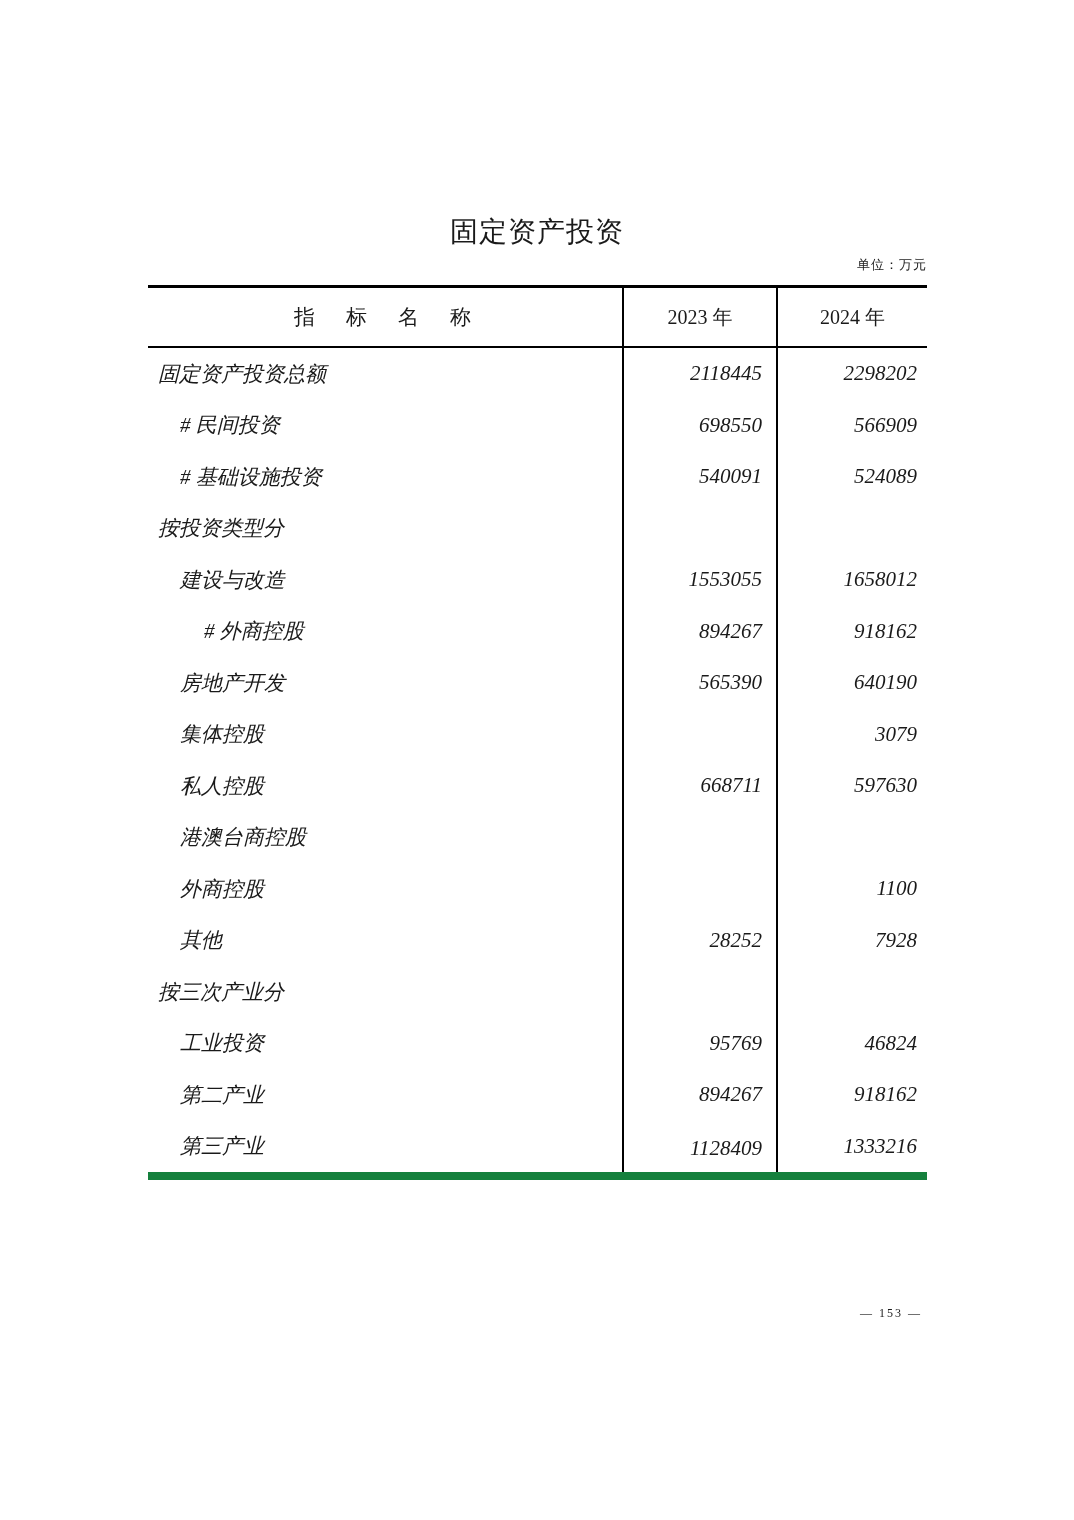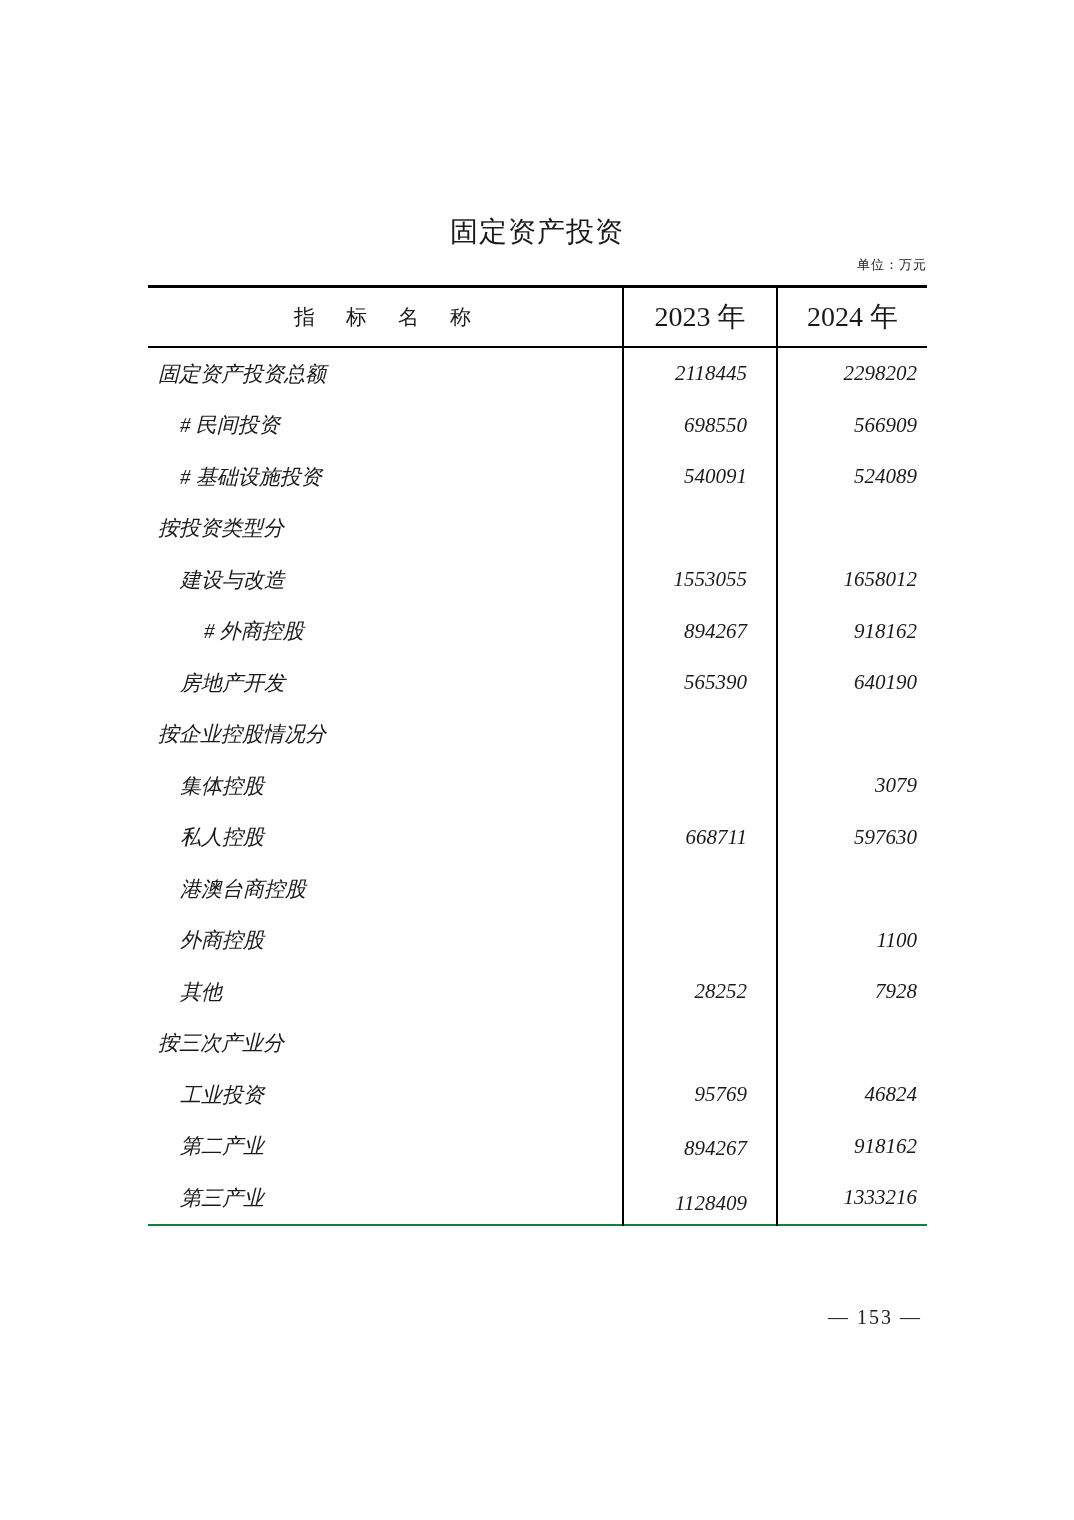--- a/index.html
+++ b/index.html
@@ -35,66 +35,66 @@
     letter-spacing: 1px;
   }
   .stat-table {
     position: absolute;
     left: 148px;
     top: 285px;
     width: 779px;
     border-collapse: collapse;
     table-layout: fixed;
     border-top: 3px solid #000;
-    border-bottom: 2px solid #15803d;
+    border-bottom: 8px solid #15803d;
   }
   .stat-table th {
     height: 58px;
     border-bottom: 2px solid #000;
     font-weight: normal;
     vertical-align: middle;
     text-align: center;
     padding: 0;
   }
   .stat-table th + th,
   .stat-table td + td {
     border-left: 2px solid #000;
   }
   .h-label {
     font-family: "Liberation Sans", "DejaVu Sans", sans-serif;
     font-size: 21px;
     letter-spacing: 5px;
   }
   .h-year {
     font-family: "Liberation Serif", "DejaVu Serif", serif;
-    font-size: 28px;
+    font-size: 20px;
   }
   .stat-table td {
     height: 51.5px;
     font-size: 21px;
     vertical-align: middle;
     padding: 0;
     font-style: italic;
   }
   td.c-label { text-align: left; }
   td.c-label.indent-0 { padding-left: 10px; }
   td.c-label.indent-1 { padding-left: 32px; }
   td.c-label.indent-2 { padding-left: 56px; }
   td.c-num { text-align: right; }
-  td.c-2023 { padding-right: 29px; }
+  td.c-2023 { padding-right: 14px; }
   td.c-2024 { padding-right: 10px; }
   
   tbody tr:nth-child(16) td.c-2023 { transform: translateY(2px); }
   tbody tr:nth-child(17) td.c-2023 { transform: translateY(6px); }
   tbody tr:nth-child(18) td.c-2023 { transform: translateY(6px); }
   .page-number {
     position: absolute;
     top: 1306px;
     right: 152px;
-    font-size: 20px;
+    font-size: 12px;
     letter-spacing: 2px;
   }
 </style>
 </head>
 <body>
 
 <div class="page">
 
   <h1 class="title">固定资产投资</h1>
 
@@ -143,25 +143,20 @@
           <td class="c-label indent-2"># 外商控股</td>
           <td class="c-num c-2023">894267</td>
           <td class="c-num c-2024">918162</td>
         </tr>
         <tr>
           <td class="c-label indent-1">房地产开发</td>
           <td class="c-num c-2023">565390</td>
           <td class="c-num c-2024">640190</td>
         </tr>
         <tr>
-          <td class="c-label indent-0">按企业控股情况分</td>
-          <td class="c-num c-2023"></td>
-          <td class="c-num c-2024"></td>
-        </tr>
-        <tr>
           <td class="c-label indent-1">集体控股</td>
           <td class="c-num c-2023"></td>
           <td class="c-num c-2024">3079</td>
         </tr>
         <tr>
           <td class="c-label indent-1">私人控股</td>
           <td class="c-num c-2023">668711</td>
           <td class="c-num c-2024">597630</td>
         </tr>
         <tr>

